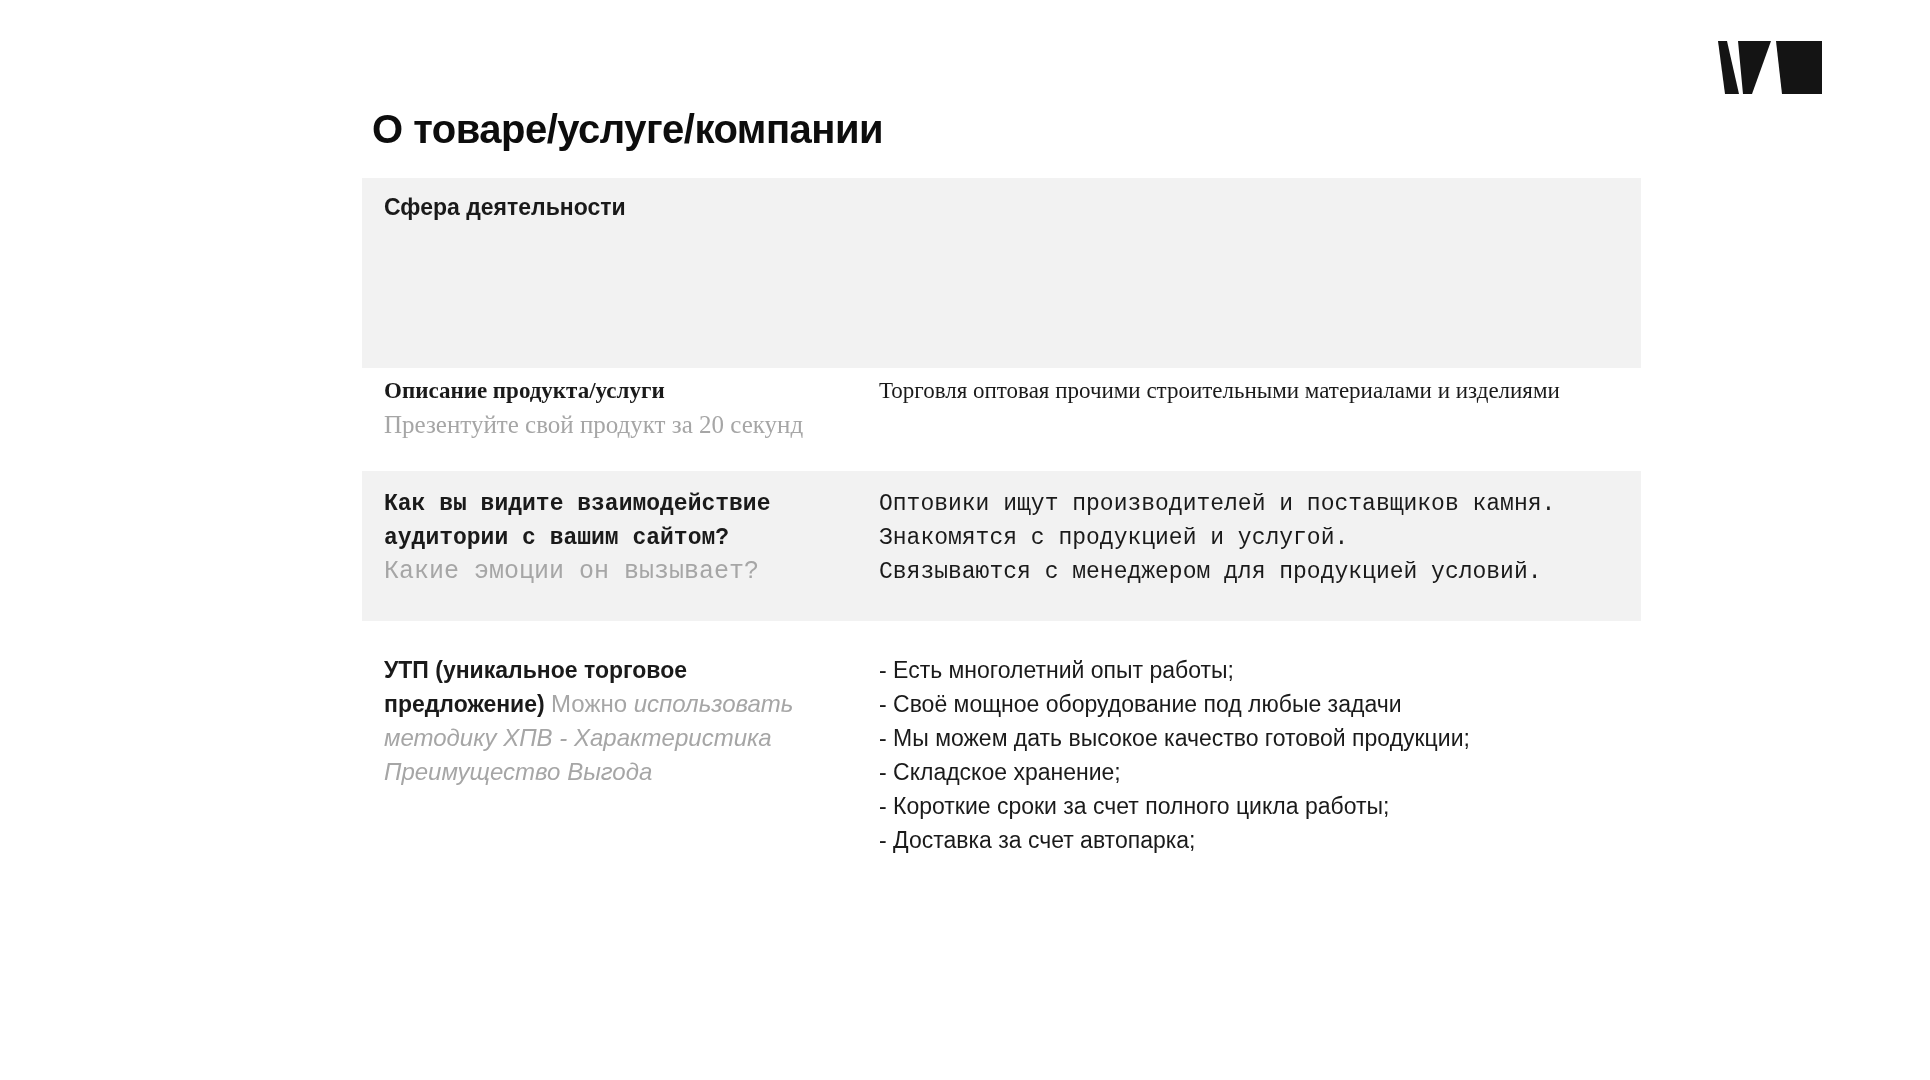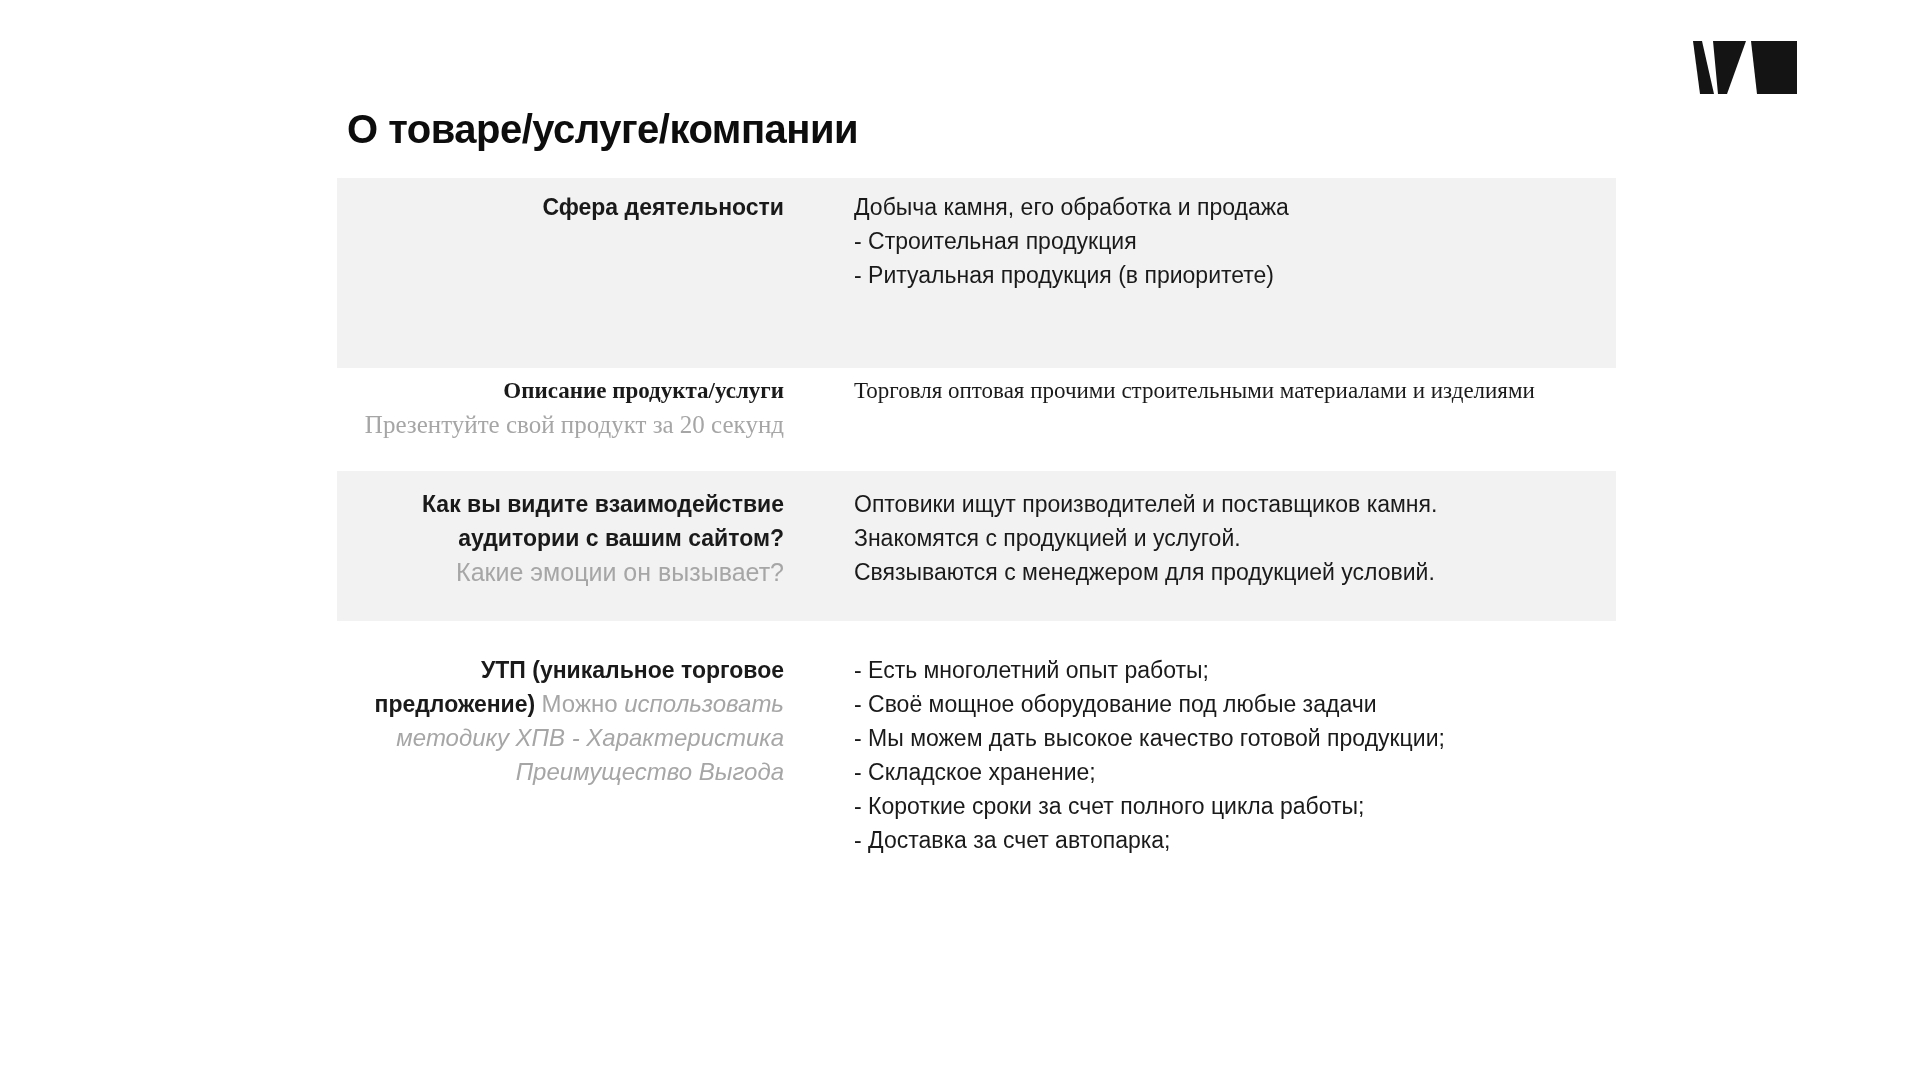--- a/index.html
+++ b/index.html
@@ -3,47 +3,48 @@
 <meta charset="utf-8">
 <style>
   html,body{margin:0;padding:0;background:#ffffff;}
   .slide{
     position:relative;
     width:1836px;height:1080px;
     background:#ffffff;
     font-family:"Liberation Sans","DejaVu Sans",sans-serif;
     color:#1f1f1f;
     overflow:hidden;
+    margin-left:25px;
   }
   .page-title{
     position:absolute;left:347px;top:80px;
     font-size:40px;font-weight:700;color:#0d0d0d;
     letter-spacing:-0.5px;
   }
   .logo{
     position:absolute;top:40px;right:37px;
     width:110px;height:55px;
   }
   .info-table{
     position:absolute;left:337px;top:178px;width:1279px;
   }
   .row{
     display:flex;box-sizing:border-box;width:100%;
   }
   .row:nth-child(odd){background:#f2f2f2;}
   .row:nth-child(even){background:#ffffff;}
   .row:nth-child(1){min-height:190px;padding-top:12px;}
   .row:nth-child(2){min-height:103px;padding-top:6px;font-family:Liberation Serif, serif;}
-  .row:nth-child(3){min-height:150px;padding-top:16px;}
+  .row:nth-child(3){min-height:150px;padding-top:16px;font-family:Liberation Mono, monospace;}
   .row:nth-child(4){min-height:282px;padding-top:32px;}
   .row:nth-child(5){min-height:128px;padding-top:8px;}
   .label-cell{
     box-sizing:border-box;
     width:517px;flex:0 0 517px;
-    padding-left:22px;padding-right:70px;text-align:right;
+    padding-left:22px;padding-right:70px;
   }
   .label-text{
     font-size:23px;font-weight:700;line-height:34px;color:#1a1a1a;
   }
   .note{
     font-weight:400;color:#a6a6a6;font-size:24px;line-height:28px;
   }
   .note.italic{font-style:italic;}
   .sublabel{
     font-size:25px;line-height:28px;color:#a6a6a6;margin-top:3px;
@@ -72,25 +73,20 @@
 
   <section class="info-table">
   <div class="row">
     <div class="label-cell">
       <div class="label-text">
         <span class="label-bold">Сфера деятельности</span>
         <span class="note"></span><span class="note italic"></span>
       </div>
       <div class="sublabel"></div>
     </div>
-    <div class="content-cell">
-          <div class="content-line">Добыча камня, его обработка и продажа</div>
-          <div class="content-line">- Строительная продукция</div>
-          <div class="content-line">- Ритуальная продукция (в приоритете)</div>
-        </div>
   </div>
 
   <div class="row">
     <div class="label-cell">
       <div class="label-text">
         <span class="label-bold">Описание продукта/услуги</span>
         <span class="note"></span><span class="note italic"></span>
       </div>
       <div class="sublabel">Презентуйте свой продукт за 20 секунд</div>
     </div>

